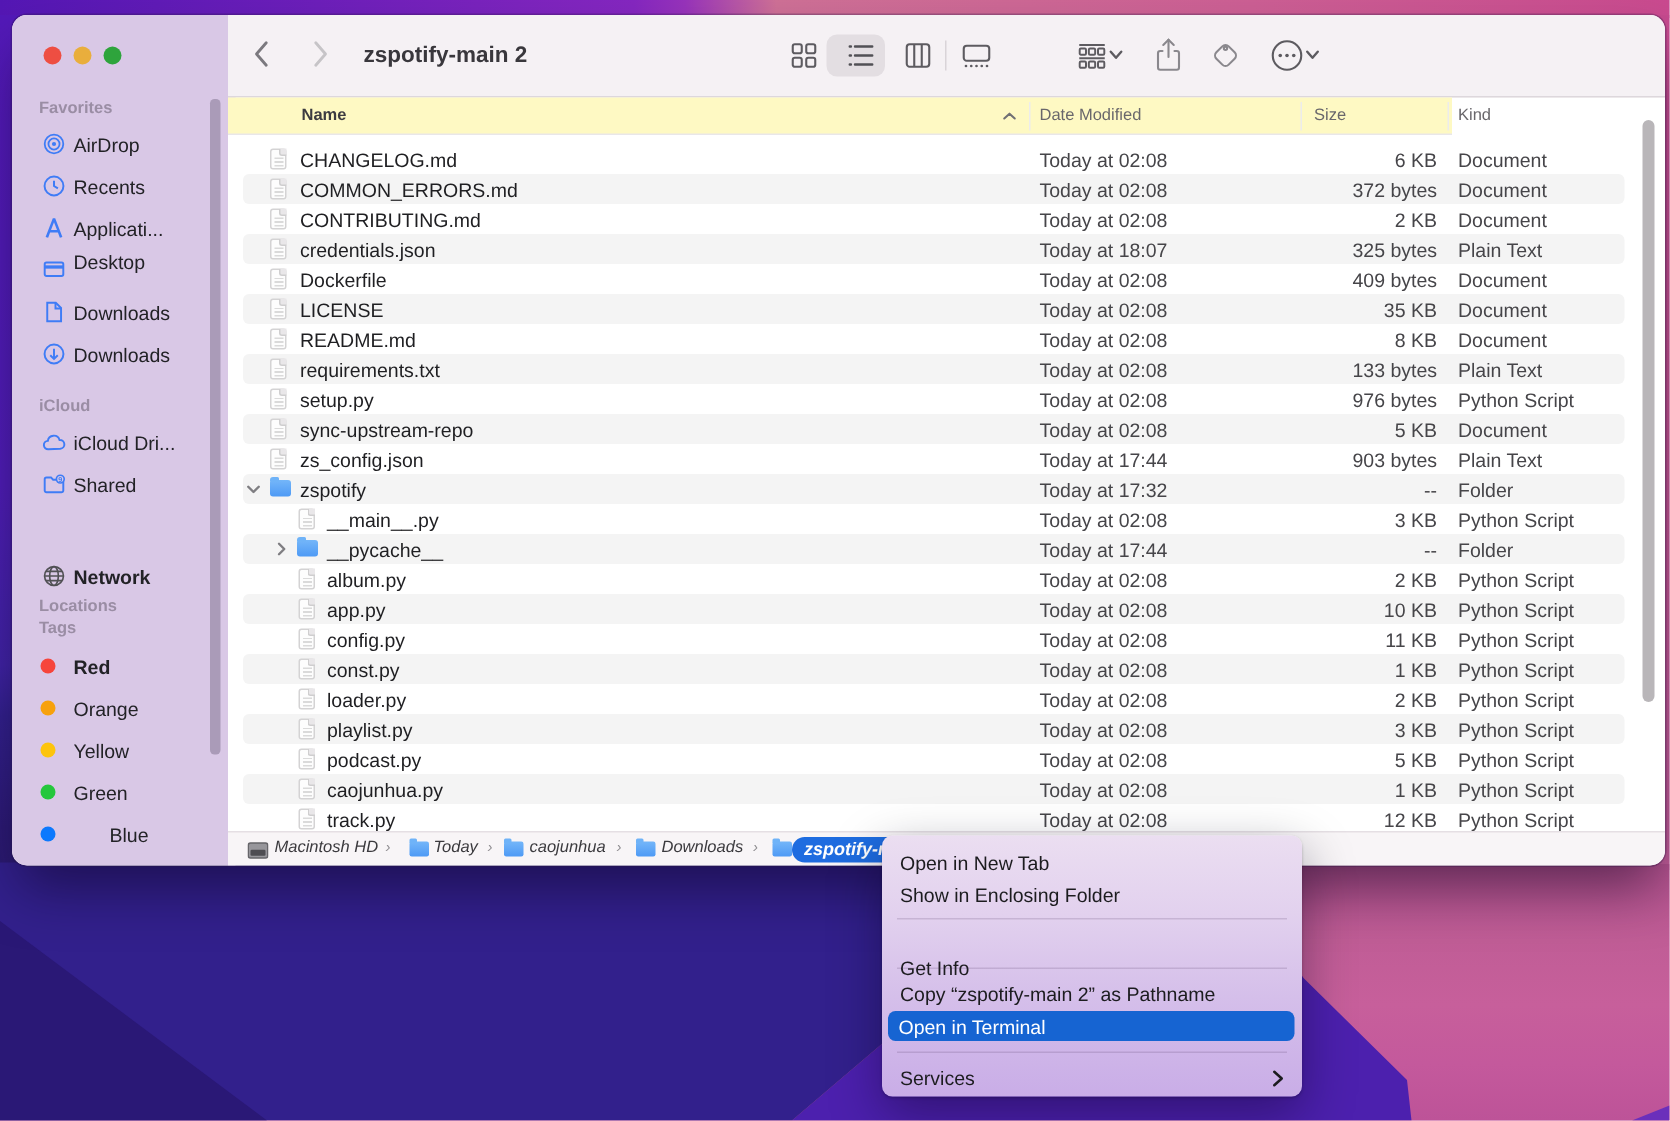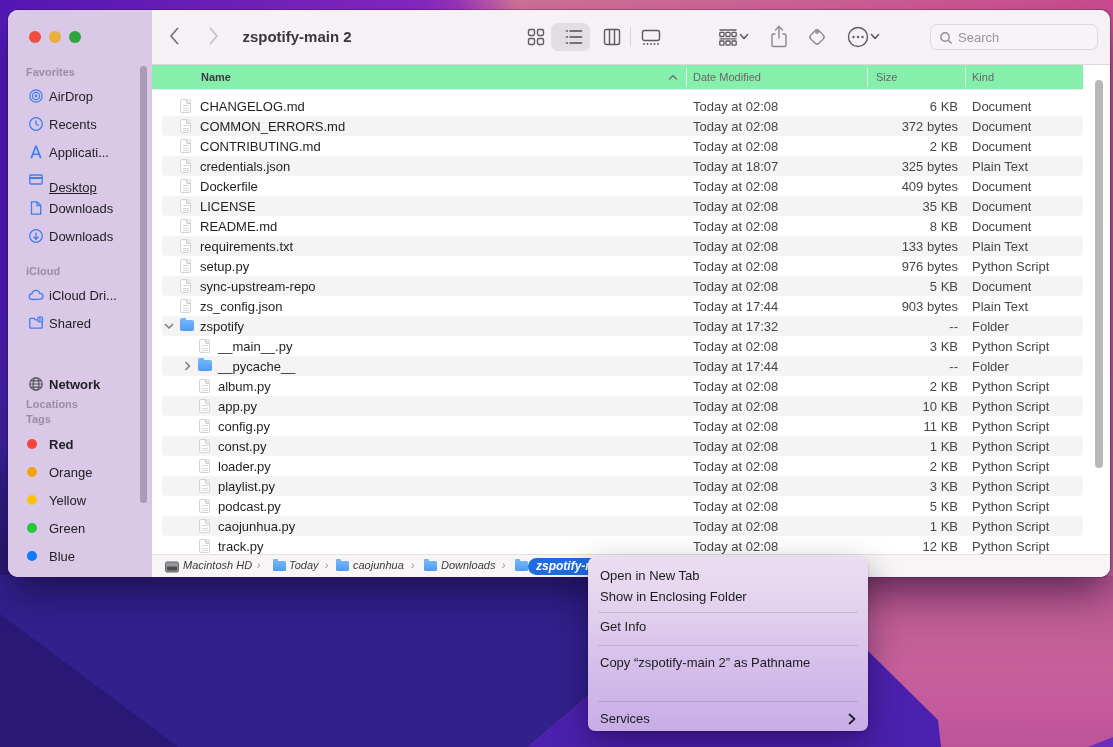--- a/index.html
+++ b/index.html
@@ -17,21 +17,21 @@
 .shead { position:absolute; left:18px; font-size:11px; font-weight:bold; color:#9a8da4; }
 .sit { position:absolute; left:41px; font-size:13px; color:#222226; white-space:nowrap; }
 .sic { position:absolute; left:20px; width:16px; height:16px; }
 .tag { position:absolute; left:19px; width:10px; height:10px; border-radius:50%; }
 #sbar { position:absolute; left:132px; top:56px; width:7px; height:437px; border-radius:3px; background:rgba(72,62,88,.32); }
 
 #tbar { position:absolute; left:144px; top:0; width:958px; height:55px; background:#f5f1f4; border-bottom:1px solid #ddd7dc; }
 #title { position:absolute; left:70px; top:18px; width:150px; text-align:center; font-size:15px; font-weight:bold; color:#39373c; }
 .tbtn { position:absolute; top:14px; }
 
-#chead { position:absolute; left:144px; top:55px; width:931px; height:25px; background:#86efac; border-bottom:1px solid #e9e7e9; }
+#chead { position:absolute; left:144px; top:55px; width:816px; height:25px; background:#fef9c3; border-bottom:1px solid #e9e7e9; }
 .clab { position:absolute; top:6px; font-size:11px; color:#69676b; }
 .csep { position:absolute; top:3px; width:1px; height:19px; background:#ececec; }
 
 #rows { position:absolute; left:144px; top:80px; width:958px; height:464px; background:#fff; }
 .row { position:absolute; left:10px; width:921px; height:20px; border-radius:4px; }
 .odd { background:#f4f4f4; }
 .nm { position:absolute; left:38px; top:3px; font-size:13px; color:#1f1f22; white-space:nowrap; }
 .dt { position:absolute; left:531px; top:3px; font-size:13px; color:#464549; }
 .sz { position:absolute; left:633px; top:3px; width:163px; text-align:right; font-size:13px; color:#464549; }
 .kd { position:absolute; left:810px; top:3px; font-size:13px; color:#464549; }
@@ -132,21 +132,21 @@
     <svg class="sic" style="top:134px;" viewBox="0 0 16 16">
         <path fill="#3f7cf6" d="M7.2 1.5 L8.8 1.5 L13.6 14.0 L11.9 14.5 L10.6 11 L5.4 11 L4.1 14.5 L2.4 14.0 Z M6 9.4 L10 9.4 L8 4.1 Z"></path>
       </svg>
     <span class="sit" style="top:135px;">Applicati...</span>
     <svg class="sic" style="top:162px;" viewBox="0 0 16 16">
         <g fill="none" stroke="#3f7cf6" stroke-width="1.3">
           <rect x="1.8" y="3" width="12.4" height="9" rx="1.2"></rect>
           <path d="M1.8 6 H14.2" stroke-width="2.2"></path>
         </g>
       </svg>
-    <span class="sit" style="top:170px;text-decoration:underline;">Desktop</span>
+    <span class="sit" style="top:157px;">Desktop</span>
     <svg class="sic" style="top:190px;" viewBox="0 0 16 16">
         <g fill="none" stroke="#3f7cf6" stroke-width="1.3">
           <path d="M3.5 1.8 H9.2 L12.7 5.3 V14.2 H3.5 Z"></path>
           <path d="M9 2 V5.6 H12.6"></path>
         </g>
       </svg>
     <span class="sit" style="top:191px;">Downloads</span>
     <svg class="sic" style="top:218px;" viewBox="0 0 16 16">
         <g fill="none" stroke="#3f7cf6" stroke-width="1.3">
           <circle cx="8" cy="8" r="6.3"></circle>
@@ -179,21 +179,21 @@
     <span class="shead" style="top:403px;">Tags</span>
     <div class="tag" style="top:429px;background:#f6453c;"></div>
     <span class="sit" style="top:427px;font-weight:bold;">Red</span>
     <div class="tag" style="top:457px;background:#f7a10d;"></div>
     <span class="sit" style="top:455px;">Orange</span>
     <div class="tag" style="top:485px;background:#fdc40c;"></div>
     <span class="sit" style="top:483px;">Yellow</span>
     <div class="tag" style="top:513px;background:#25c73c;"></div>
     <span class="sit" style="top:511px;">Green</span>
     <div class="tag" style="top:541px;background:#0d79fd;"></div>
-    <span class="sit" style="top:539px;">Blue</span>
+    <span class="sit" style="top:539px;margin-left:24px;">Blue</span>
     <div id="sbar"></div>
   </div>
   <div id="tbar">
     <svg class="tbtn" style="left:16.0px;top:16px;" width="12" height="20" viewBox="0 0 12 20">
         <path d="M9.5 2.5 L3 10 L9.5 17.5" fill="none" stroke="#7b797e" stroke-width="1.9" stroke-linecap="round" stroke-linejoin="round"></path>
       </svg>
     <svg class="tbtn" style="left:56.0px;top:16px;" width="12" height="20" viewBox="0 0 12 20">
         <path d="M2.5 2.5 L9 10 L2.5 17.5" fill="none" stroke="#c6c4c7" stroke-width="1.9" stroke-linecap="round" stroke-linejoin="round"></path>
       </svg>
     <div id="title">zspotify-main 2</div>
@@ -264,29 +264,20 @@
         </g>
         <g fill="#5d5b60">
           <circle cx="7.5" cy="13" r="1.2"></circle>
           <circle cx="12" cy="13" r="1.2"></circle>
           <circle cx="16.5" cy="13" r="1.2"></circle>
         </g>
       </svg>
     <svg class="tbtn" style="left:718px;top:23px;" width="10" height="8" viewBox="0 0 10 8">
         <path d="M1.5 1.5 L5 5.5 L8.5 1.5" fill="none" stroke="#5d5b60" stroke-width="1.6" stroke-linecap="round" stroke-linejoin="round"></path>
       </svg>
-    <div style="position:absolute;left:778px;top:14px;width:168px;height:26px;border-radius:7px;border:1px solid #ddd7db;background:#f7f3f6;">
-      <svg style="position:absolute;left:8px;top:6px;" width="14" height="14" viewBox="0 0 14 14">
-          <g fill="none" stroke="#8e8c91" stroke-width="1.4">
-            <circle cx="6" cy="6" r="4.2"></circle>
-            <path d="M9.2 9.2 L12.5 12.5"></path>
-          </g>
-        </svg>
-      <span style="position:absolute;left:27px;top:5px;font-size:13px;color:#97949a;">Search</span>
-    </div>
   </div>
   <div id="chead">
     <span class="clab" style="left:49px;color:#3c3b40;font-weight:bold;">Name</span>
     <svg style="position:absolute;left:516px;top:9px;" width="10" height="7" viewBox="0 0 10 7">
         <path d="M1.5 5 L5 1.8 L8.5 5" stroke="#707074" stroke-width="1.4" fill="none" stroke-linecap="round" stroke-linejoin="round"></path>
       </svg>
     <span class="clab" style="left:541px;">Date Modified</span>
     <span class="clab" style="left:724px;">Size</span>
     <span class="clab" style="left:820px;">Kind</span>
     <div class="csep" style="left:534px;"></div>
@@ -481,21 +472,24 @@
     <div class="pfold" style="left:363px;"></div>
     <div id="ppill">zspotify-ma</div>
   </div>
   <div id="lsb"></div>
 </div>
 
 <div id="menu">
   <span class="mit" style="top:11px;">Open in New Tab</span>
   <span class="mit" style="top:32px;">Show in Enclosing Folder</span>
   <div class="msep" style="top:55px;"></div>
-  <span class="mit" style="top:62px;text-align:center;">Get Info</span>
+  <span class="mit" style="top:81px;text-align:center;">Get Info</span>
   <div class="msep" style="top:88px;"></div>
   <span class="mit" style="top:98px;">Copy “zspotify-main 2” as Pathname</span>
+  <div id="mhl">
+      <span>Open in Terminal</span>
+    </div>
   <div class="msep" style="top:144px;"></div>
   <span class="mit" style="top:154px;">Services</span>
   <svg class="marr" style="top:156px;right:12px;position:absolute;" width="8" height="12" viewBox="0 0 8 12">
       <path d="M1.5 1.5 L6.5 6 L1.5 10.5" fill="none" stroke="#1c1c1f" stroke-width="1.7" stroke-linecap="round" stroke-linejoin="round"></path>
     </svg>
 </div>
 
 </body></html>

